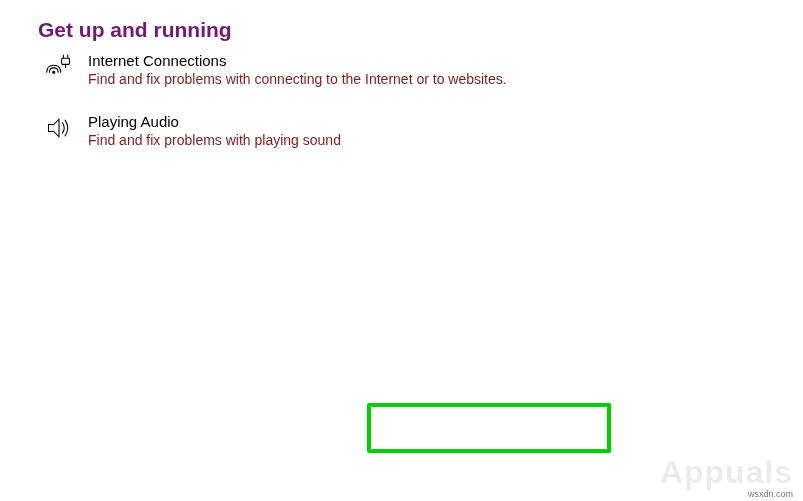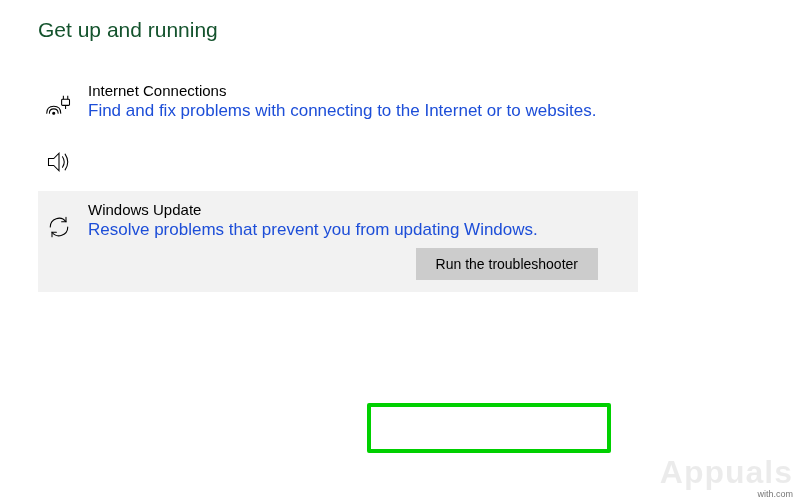--- a/index.html
+++ b/index.html
@@ -9,30 +9,29 @@
       width: 803px;
       height: 501px;
       position: relative;
       overflow: hidden;
     }
     .container {
       padding: 18px 0 0 38px;
     }
     .section-title {
       font-size: 21px;
-      font-weight: 400;
-      color: #14532d;
-      margin-bottom: 30px;
+      font-weight: 700;
+      color: #701a75;
     }
     .troubleshooter-list {
       width: 600px;
     }
     .troubleshooter-item {
       display: flex;
-      align-items: flex-end;
+      align-items: flex-start;
       padding: 10px 10px 14px 6px;
       cursor: pointer;
     }
     .troubleshooter-item.selected {
       background: #f2f2f2;
       padding-bottom: 50px;
       position: relative;
     }
     .item-icon {
       width: 30px;
@@ -53,22 +52,22 @@
     .item-text {
       flex: 1;
     }
     .item-title {
       font-size: 15px;
       color: #000;
       font-weight: 400;
       margin-bottom: 1px;
     }
     .item-desc {
-      font-size: 17px;
-      color: #1d4ed8;
+      font-size: 14px;
+      color: #7f1d1d;
       line-height: 1.35;
     }
     .run-button {
       position: absolute;
       right: 40px;
       bottom: 12px;
       background: #cccccc;
       border: none;
       padding: 8px 20px;
       font-size: 14px;
@@ -132,37 +131,26 @@
     </div>
 
     <div class="troubleshooter-item">
       <span class="item-icon">
         <svg viewBox="0 0 32 32">
           <path d="M4 12 L10 12 L16 6 L16 26 L10 20 L4 20 Z"></path>
           <path d="M20 10 Q 24 16 20 22" stroke-linecap="round"></path>
           <path d="M23 7 Q 29 16 23 25" stroke-linecap="round"></path>
         </svg>
       </span>
+      <div class="item-text">
+        <div class="item-title">Playing Audio</div>
+        <div class="item-desc">Find and fix problems with playing sound</div>
+      </div>
     </div>
 
 
-    <div class="troubleshooter-item selected">
-      <span class="item-icon">
-        <svg viewBox="0 0 32 32">
-          <path d="M6 16 A 10 10 0 0 1 24 10" stroke-linecap="round"></path>
-          <path d="M24 5 L24 10 L19 10" stroke-linecap="round"></path>
-          <path d="M26 16 A 10 10 0 0 1 8 22" stroke-linecap="round"></path>
-          <path d="M8 27 L8 22 L13 22" stroke-linecap="round"></path>
-        </svg>
-      </span>
-      <div class="item-text">
-        <div class="item-title">Windows Update</div>
-        <div class="item-desc">Resolve problems that prevent you from updating Windows.</div>
-      </div>
-      <button class="run-button">Run the troubleshooter</button>
-    </div>
 
   </div>
 </div>
 
 <div class="highlight-box"></div>
 <div class="watermark">Appuals</div>
-<div class="watermark-small">with.com</div>
+<div class="watermark-small">wsxdn.com</div>
 
 </body></html>

